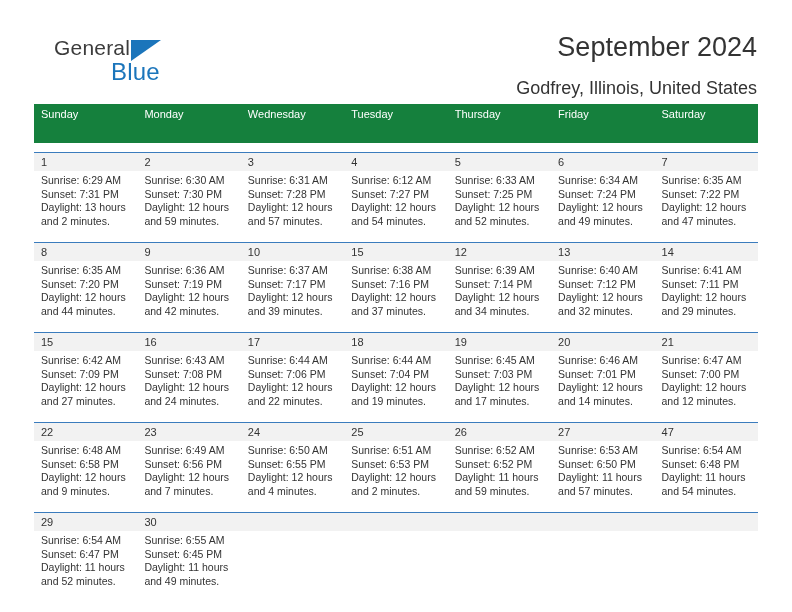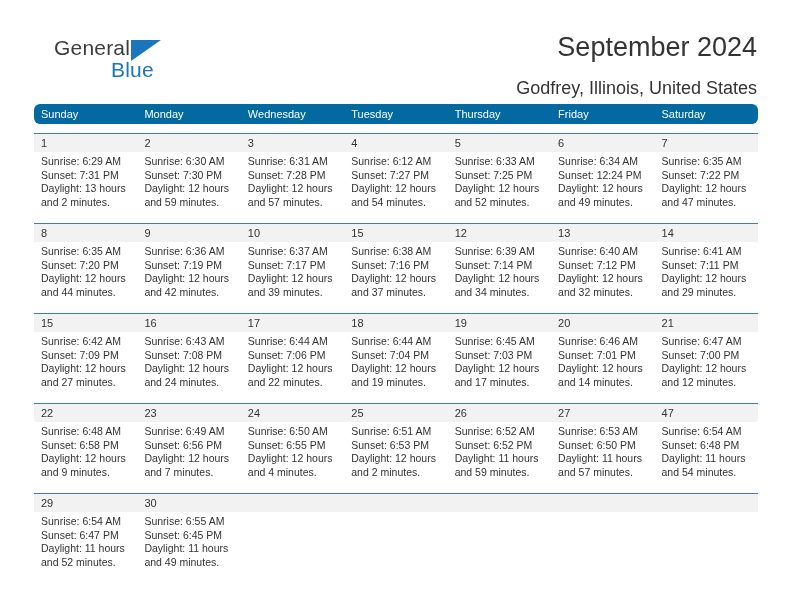--- a/index.html
+++ b/index.html
@@ -52,21 +52,21 @@
     top: 4px;
     width: 0;
     height: 0;
     border-left: 30px solid #1b75bb;
     border-bottom: 21px solid transparent;
   }
   .logo-blue {
     position: absolute;
     left: 57px;
     top: 22px;
-    font-size: 21px;
+    font-size: 24px;
     letter-spacing: 0.2px;
     color: #1b75bb;
     font-family: "Liberation Sans", sans-serif;
   }
   .title {
     position: absolute;
     right: 35px;
     top: 32px;
     font-size: 27px;
     color: #333333;
@@ -88,23 +88,22 @@
   
   .calendar {
     position: absolute;
     left: 34px;
     top: 104px;
     width: 724px;
   }
   .weekday-row {
     display: flex;
     width: 100%;
-    background: #0369a1;
-    height: 20px;
-    border-radius: 6px;
+    background: #15803d;
+    height: 39px;
   }
   .weekday {
     flex: 1 1 0;
     font-size: 11px;
     color: #ffffff;
     line-height: 21px;
     padding-left: 7px;
     box-sizing: border-box;
     white-space: nowrap;
     font-family: "Liberation Sans", sans-serif;
@@ -214,21 +213,21 @@
           <div class="cell-line">and 54 minutes.</div>
         </div>
         <div class="cell">
           <div class="cell-line">Sunrise: 6:33 AM</div>
           <div class="cell-line">Sunset: 7:25 PM</div>
           <div class="cell-line">Daylight: 12 hours</div>
           <div class="cell-line">and 52 minutes.</div>
         </div>
         <div class="cell">
           <div class="cell-line">Sunrise: 6:34 AM</div>
-          <div class="cell-line">Sunset: 12:24 PM</div>
+          <div class="cell-line">Sunset: 7:24 PM</div>
           <div class="cell-line">Daylight: 12 hours</div>
           <div class="cell-line">and 49 minutes.</div>
         </div>
         <div class="cell">
           <div class="cell-line">Sunrise: 6:35 AM</div>
           <div class="cell-line">Sunset: 7:22 PM</div>
           <div class="cell-line">Daylight: 12 hours</div>
           <div class="cell-line">and 47 minutes.</div>
         </div>
       </div>

